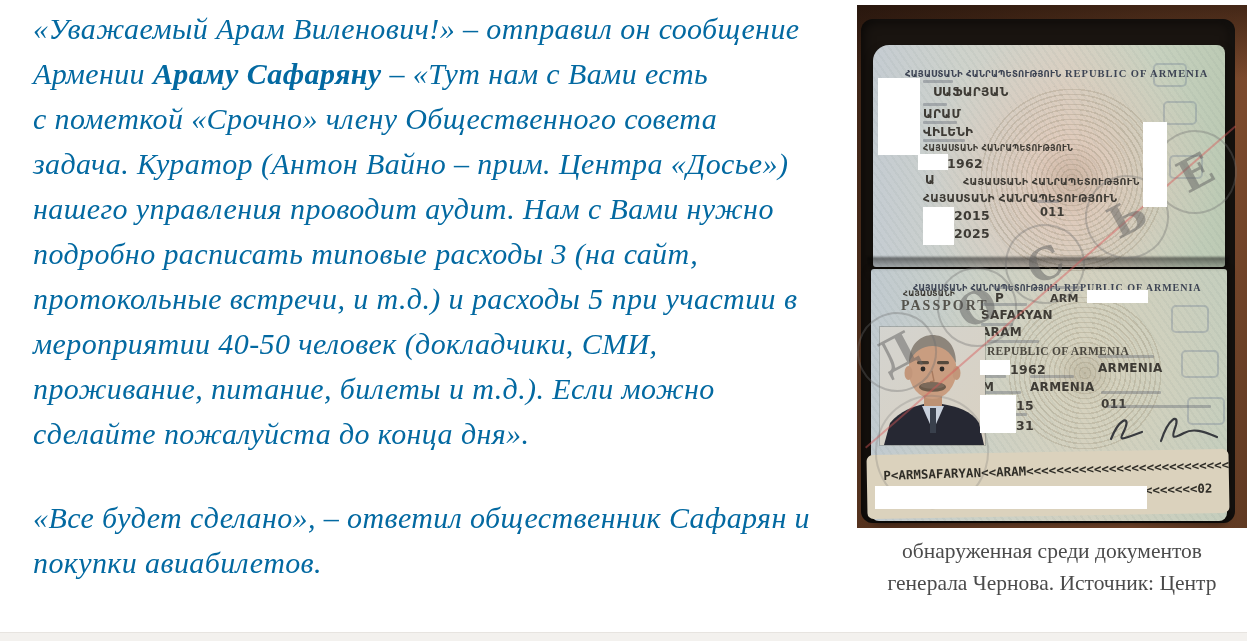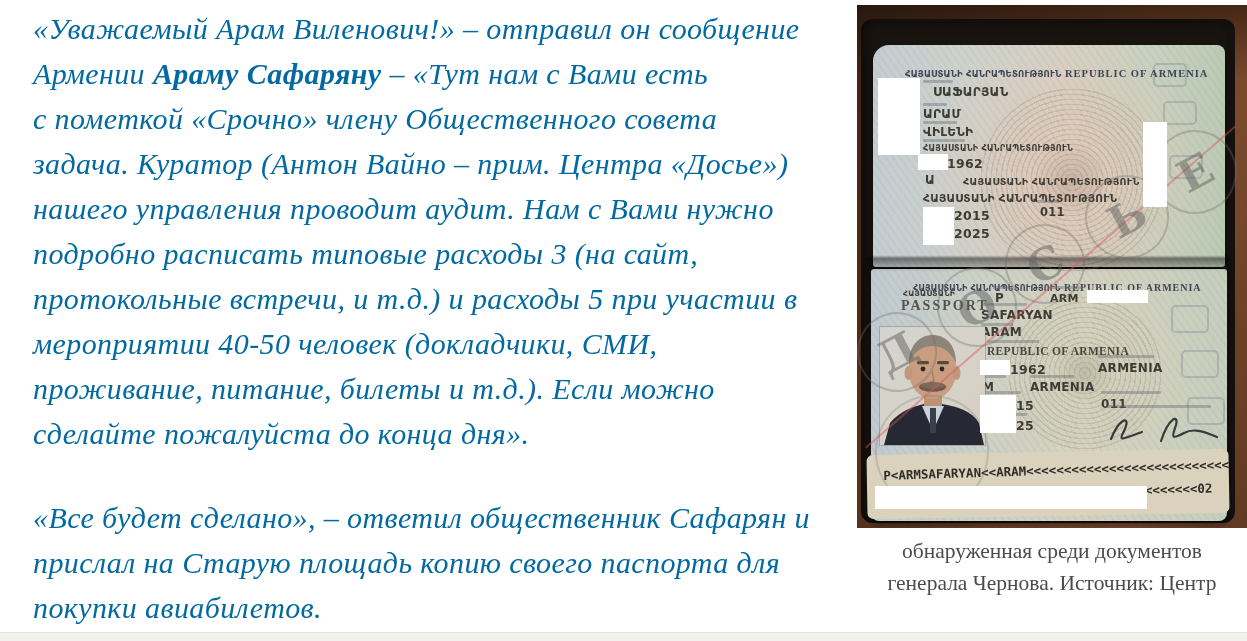--- a/index.html
+++ b/index.html
@@ -83,21 +83,20 @@
     <div class="ql">нашего управления проводит аудит. Нам с Вами нужно</div>
     <div class="ql">подробно расписать типовые расходы 3 (на сайт,</div>
     <div class="ql">протокольные встречи, и т.д.) и расходы 5 при участии в</div>
     <div class="ql">мероприятии 40-50 человек (докладчики, СМИ,</div>
     <div class="ql">проживание, питание, билеты и т.д.). Если можно</div>
     <div class="ql">сделайте пожалуйста до конца дня».</div>
   </div>
 
   <div class="quote q2">
     <div class="ql">«Все будет сделано», – ответил общественник Сафарян и</div>
-    <div class="ql">прислал на Старую площадь копию своего паспорта для</div>
     <div class="ql">покупки авиабилетов.</div>
   </div>
 
   <div class="photo">
     <div class="cover"></div>
 
     <div class="page page-top"></div>
     <div class="emb" style="left:120px;top:80px;width:190px;height:190px;"></div>
     <div class="stamp" style="left:296px;top:58px;width:30px;height:20px;"></div>
     <div class="stamp" style="left:306px;top:96px;width:30px;height:20px;"></div>
@@ -150,21 +149,21 @@
     <div class="fv" style="left:241px;top:356px;font-size:12px;">ARMENIA</div>
     <div class="bar" style="left:125px;top:370px;width:24px;"></div>
     <div class="fv" style="left:125px;top:375px;font-size:12px;">M</div>
     <div class="bar" style="left:173px;top:370px;width:44px;"></div>
     <div class="fv" style="left:173px;top:375px;font-size:12px;">ARMENIA</div>
     <div class="bar" style="left:124px;top:386px;width:40px;"></div>
     <div class="fv" style="left:159px;top:393px;font-size:12.5px;font-weight:600;">15</div>
     <div class="bar" style="left:244px;top:386px;width:60px;"></div>
     <div class="fv" style="left:244px;top:392px;font-size:12px;">011</div>
     <div class="bar" style="left:130px;top:408px;width:40px;"></div>
-    <div class="fv" style="left:159px;top:413px;font-size:12.5px;font-weight:600;">25</div>
+    <div class="fv" style="left:159px;top:413px;font-size:12.5px;font-weight:600;">31</div>
     <div class="bar" style="left:250px;top:400px;width:104px;"></div>
 
     <div class="portrait">
       <svg width="105" height="118" viewBox="0 0 105 118">
         <rect x="0" y="0" width="105" height="118" fill="#d9d3c6"></rect>
         <rect x="0" y="0" width="105" height="118" fill="url(#pg)" opacity=".5"></rect>
         <defs>
           <linearGradient id="pg" x1="0" y1="0" x2="1" y2="1">
             <stop offset="0" stop-color="#cfd4d8"></stop>
               <stop offset="1" stop-color="#d8cfbe"></stop>

